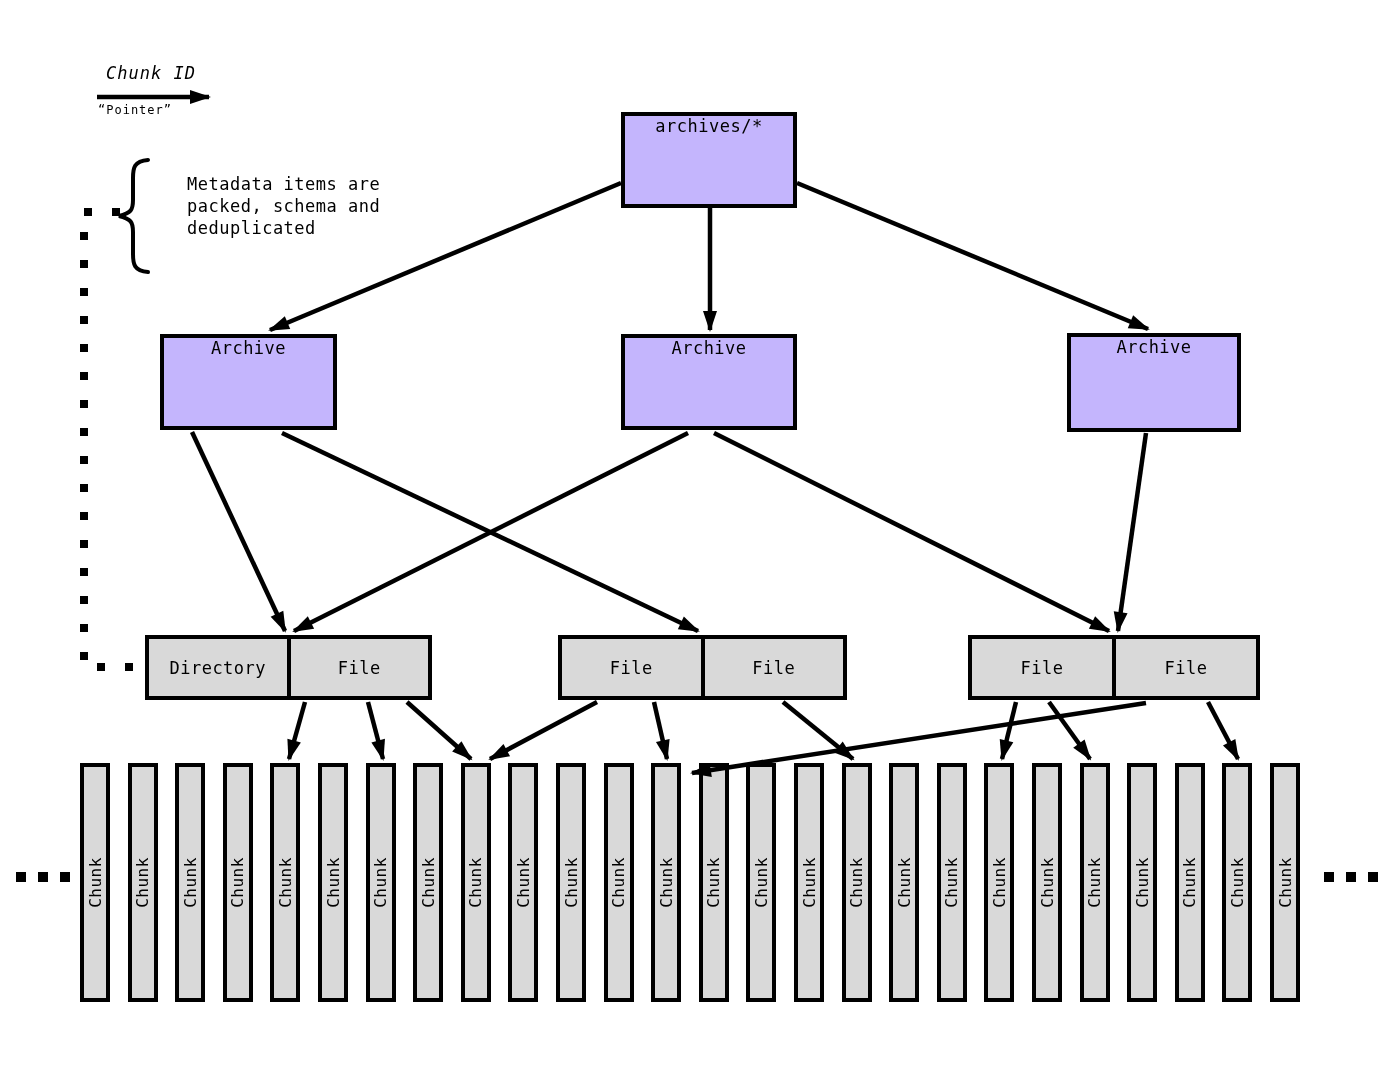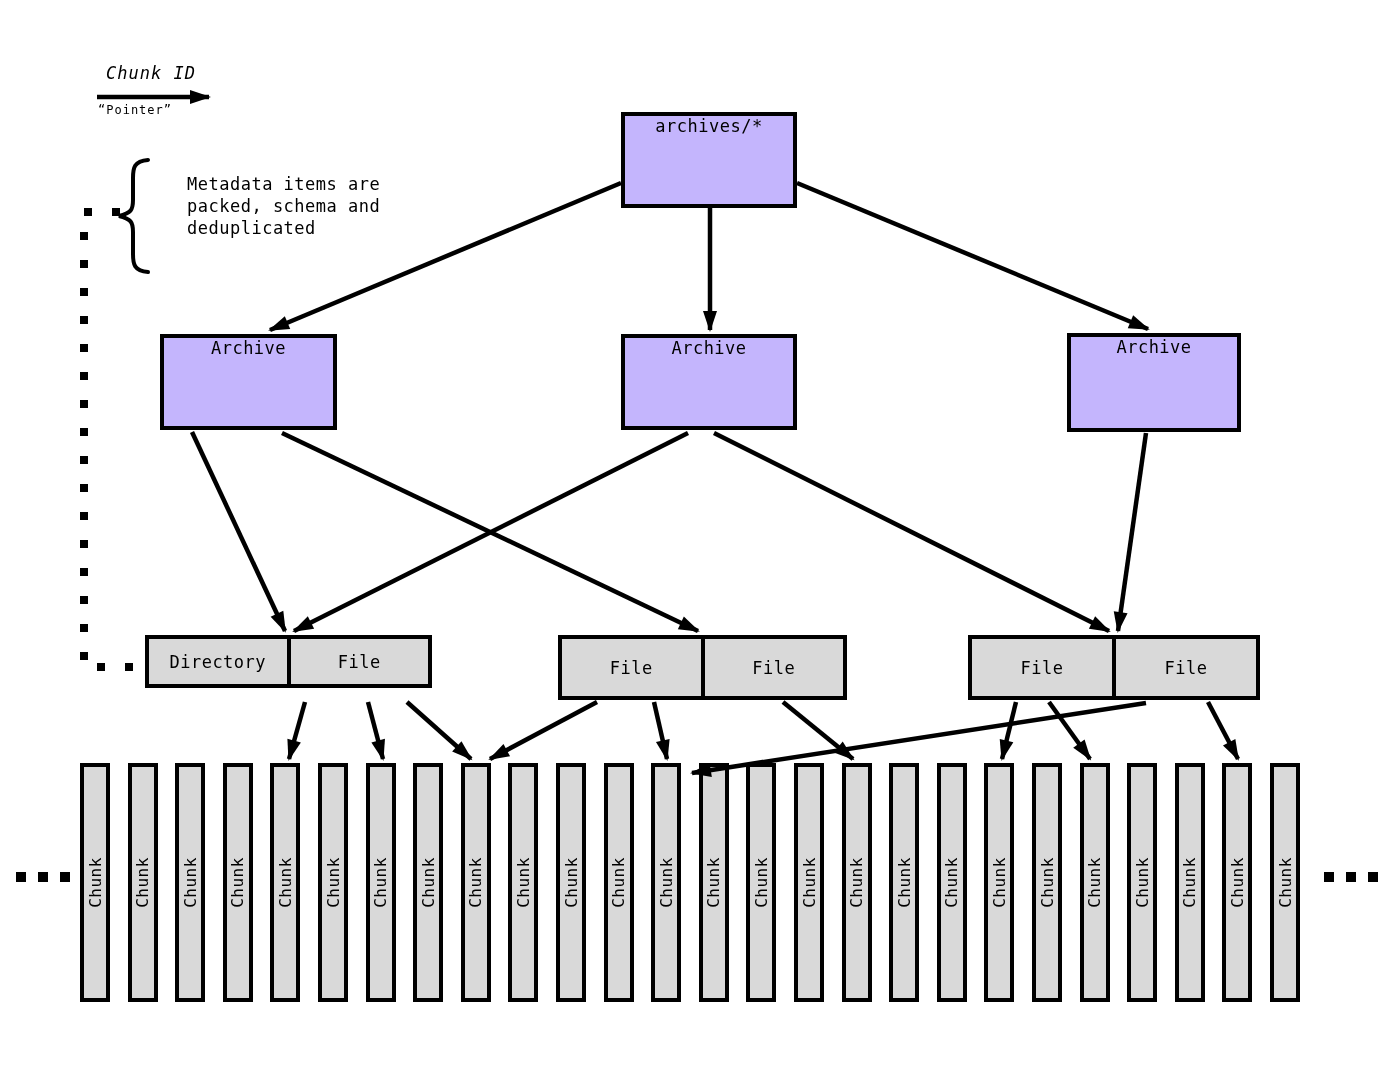--- a/index.html
+++ b/index.html
@@ -100,21 +100,21 @@
   <div class="node" style="left:160px;top:334px;width:177px;height:96px;">
     <span>Archive</span>
   </div>
   <div class="node" style="left:621px;top:334px;width:176px;height:96px;">
     <span>Archive</span>
   </div>
   <div class="node" style="left:1067px;top:333px;width:174px;height:99px;">
     <span>Archive</span>
   </div>
 
-  <div class="pair" style="left:145px;top:635px;width:287px;height:53px;">
+  <div class="pair" style="left:145px;top:635px;width:287px;height:65px;">
     <div class="cell">
       <span>Directory</span>
     </div>
     <div class="cell">
       <span>File</span>
     </div>
   </div>
   <div class="pair" style="left:558px;top:635px;width:289px;height:65px;">
     <div class="cell">
       <span>File</span>

